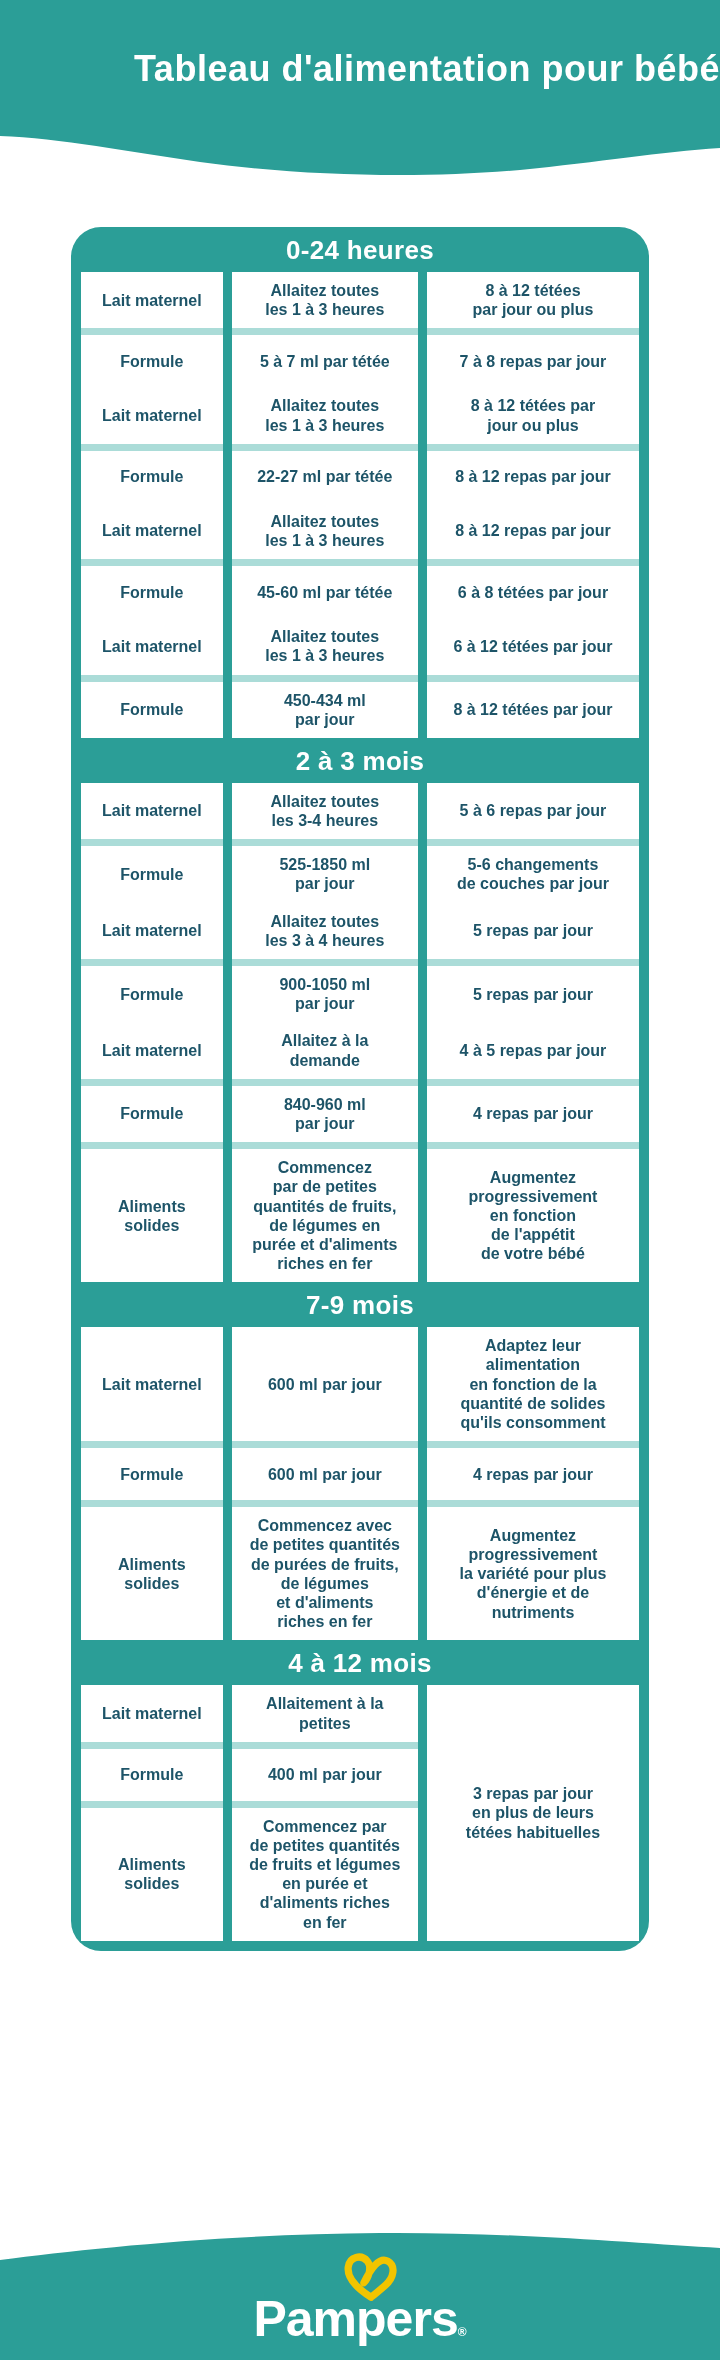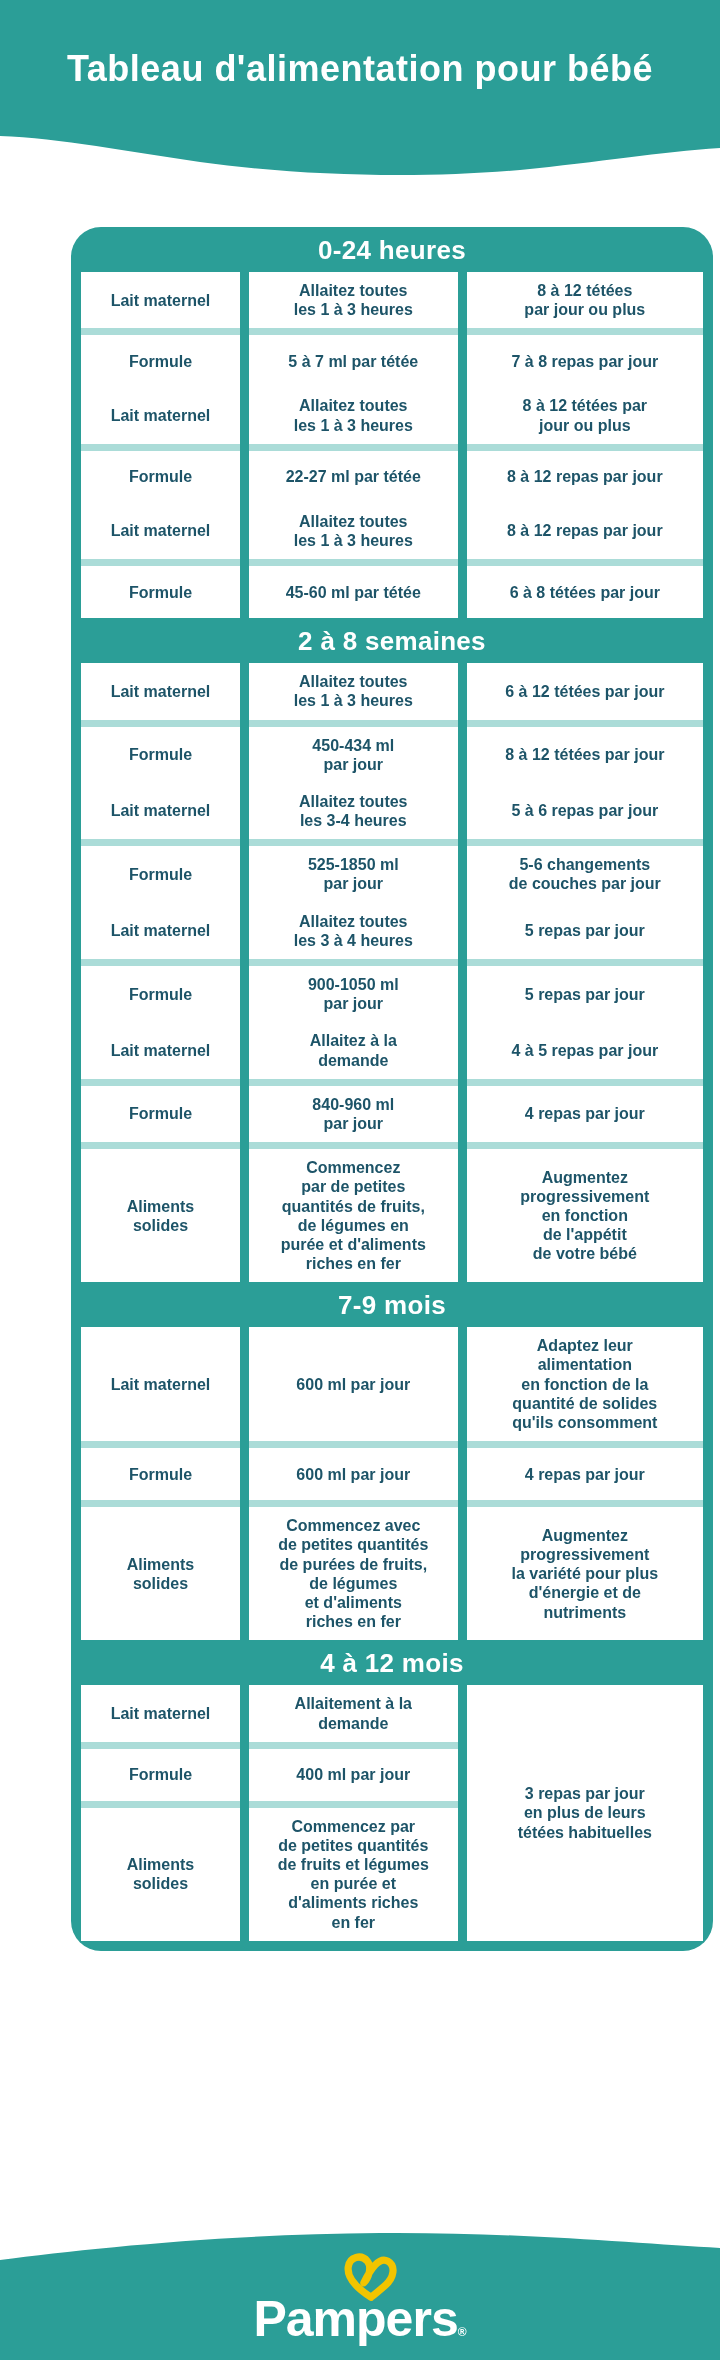--- a/index.html
+++ b/index.html
@@ -4,25 +4,25 @@
 <style>
   html,body { margin:0; padding:0; }
   body {
     width:720px; height:2360px; position:relative; overflow:hidden;
     background:#ffffff;
     font-family:"Liberation Sans", sans-serif;
   }
   .header-wave { position:absolute; top:0; left:0; width:720px; height:200px; }
   .header-wave svg { display:block; width:720px; height:200px; }
   .page-title {
-    position:absolute; top:48px; left:0; width:720px; text-align:center;
+    position:absolute; top:48px; left:0; width:720px; text-align:right;
     color:var(--white,#ffffff); font-size:36px; font-weight:bold; letter-spacing:.5px;
   }
   .board {
-    position:absolute; top:227px; left:71px; width:642px; box-sizing:border-box;
+    position:absolute; top:227px; left:71px; width:578px; box-sizing:border-box;
     background:var(--teal,#2b9e97); border-radius:30px; padding:0 10px 10px 10px;
   }
   .sec-h {
     color:var(--white,#ffffff); font-weight:bold; font-size:26px; text-align:center;
     padding:8px 0 6px 0; letter-spacing:.3px;
   }
   table.tbl { width:100%; border-collapse:separate; border-spacing:0; table-layout:fixed; }
   col.c1 { width:27%; } col.c2 { width:35%; } col.c3 { width:38%; }
   table.tbl td {
     background:var(--white,#ffffff); color:var(--navy,#1d5468);
@@ -138,21 +138,20 @@
         <tr>
           <td class="br">Formule</td>
           <td class="br">45-60 ml par tétée</td>
           <td>6 à 8 tétées par jour</td>
         </tr>
       </tbody>
     </table>
   </section>
 
   <section>
-    <div class="sec-h">2 à 8 semaines</div>
     <table class="tbl">
       <colgroup>
           <col class="c1">
           <col class="c2">
           <col class="c3">
         </colgroup>
       <tbody>
         <tr>
           <td class="br">Lait maternel</td>
           <td class="br">Allaitez toutes
@@ -168,20 +167,21 @@
           <td class="br">Formule</td>
           <td class="br">450-434 ml
 par jour</td>
           <td>8 à 12 tétées par jour</td>
         </tr>
       </tbody>
     </table>
   </section>
 
   <section>
+    <div class="sec-h">2 à 3 mois</div>
     <table class="tbl">
       <colgroup>
           <col class="c1">
           <col class="c2">
           <col class="c3">
         </colgroup>
       <tbody>
         <tr>
           <td class="br">Lait maternel</td>
           <td class="br">Allaitez toutes
@@ -339,21 +339,21 @@
     <table class="tbl">
       <colgroup>
           <col class="c1">
           <col class="c2">
           <col class="c3">
         </colgroup>
       <tbody>
         <tr>
           <td class="br">Lait maternel</td>
           <td class="br">Allaitement à la
-demande</td>
+petites</td>
           <td rowspan="5">3 repas par jour
 en plus de leurs
 tétées habituelles</td>
         </tr>
         <tr class="div-row">
           <td class="br"></td>
           <td class="br"></td>
         </tr>
         <tr>
           <td class="br">Formule</td>

